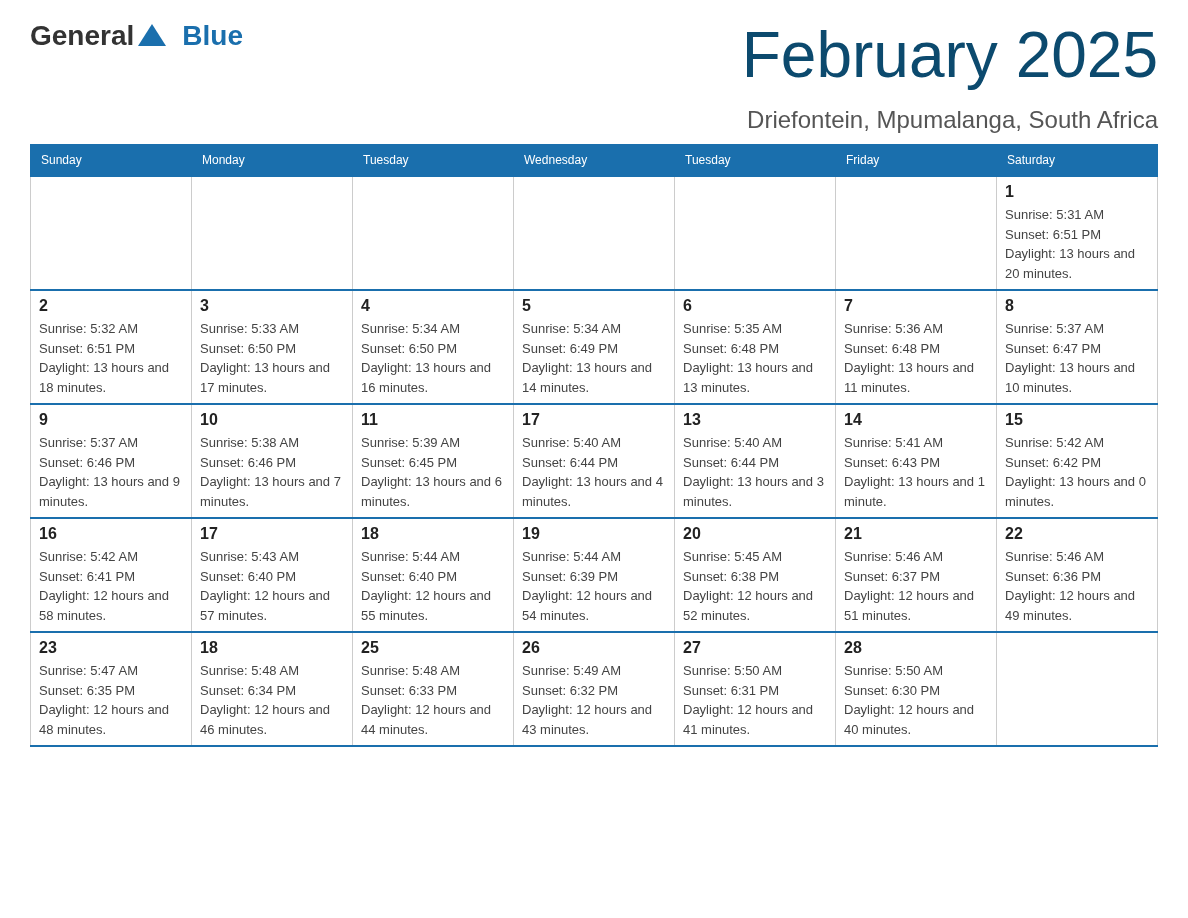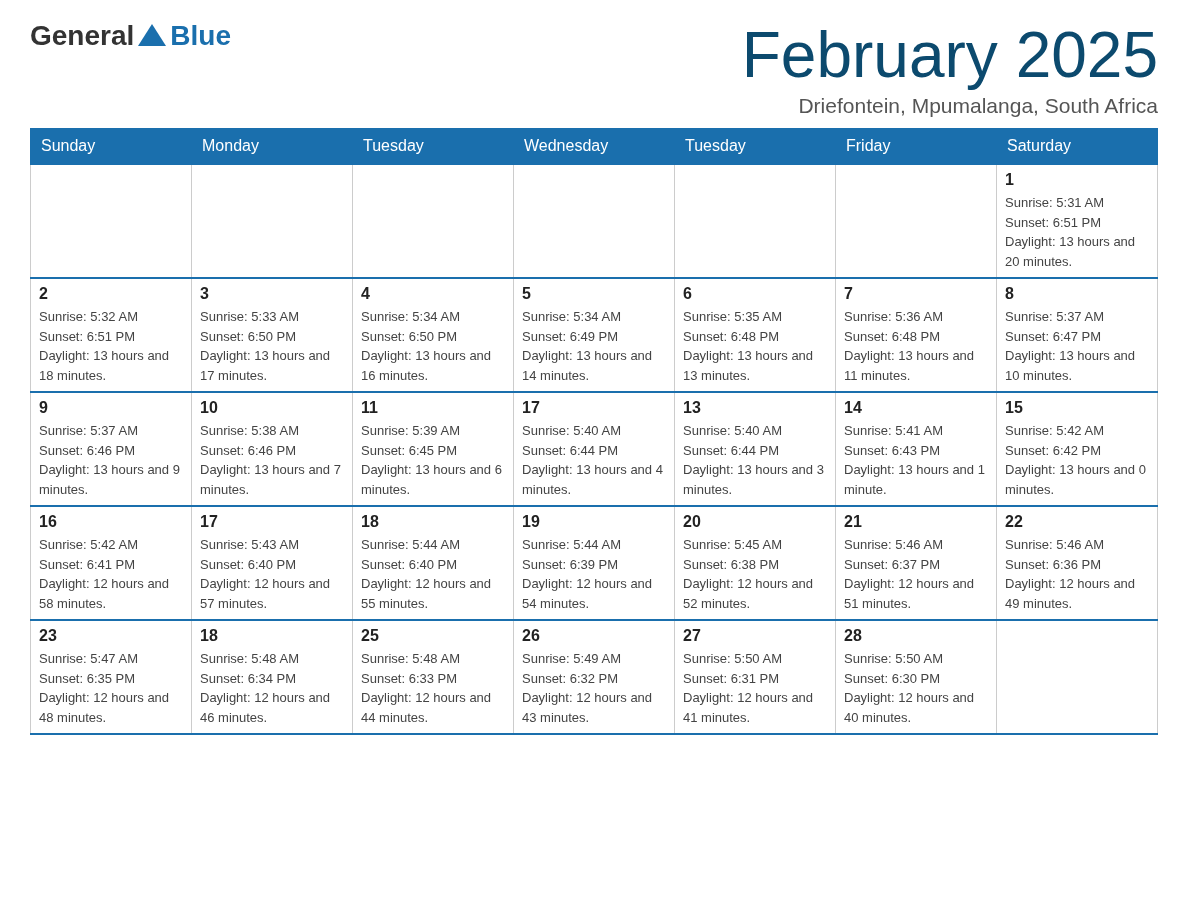--- a/index.html
+++ b/index.html
@@ -28,47 +28,47 @@
       border-left: 14px solid transparent;
       border-right: 14px solid transparent;
       border-bottom: 22px solid #1a6fad;
       margin-left: 4px;
       margin-bottom: 2px;
     }
     .logo-blue {
       font-size: 28px;
       font-weight: bold;
       color: #1a6fad;
-      margin-left: 4px;
+      margin-left: 16px;
     }
     .title-area {
       text-align: right;
     }
     .calendar-title {
       font-size: 64px;
       font-weight: normal;
       color: #0c4a6e;
       line-height: 1.1;
     }
     .calendar-subtitle {
-      font-size: 21px;
+      font-size: 24px;
       color: #555;
-      margin-top: 4px;
+      margin-top: 16px;
     }
     .calendar {
       width: 100%;
       border-collapse: collapse;
       margin-top: 10px;
     }
     .calendar th {
       background-color: #1a6fad;
       color: #fff;
       text-align: left;
       padding: 8px 10px;
-      font-size: 16px;
+      font-size: 12px;
       font-weight: normal;
       border: 1px solid #1a6fad;
     }
     .calendar td {
       vertical-align: top;
       border: 1px solid #ccc;
       padding: 6px 8px;
       width: 14.28%;
       min-height: 110px;
       height: 110px;

